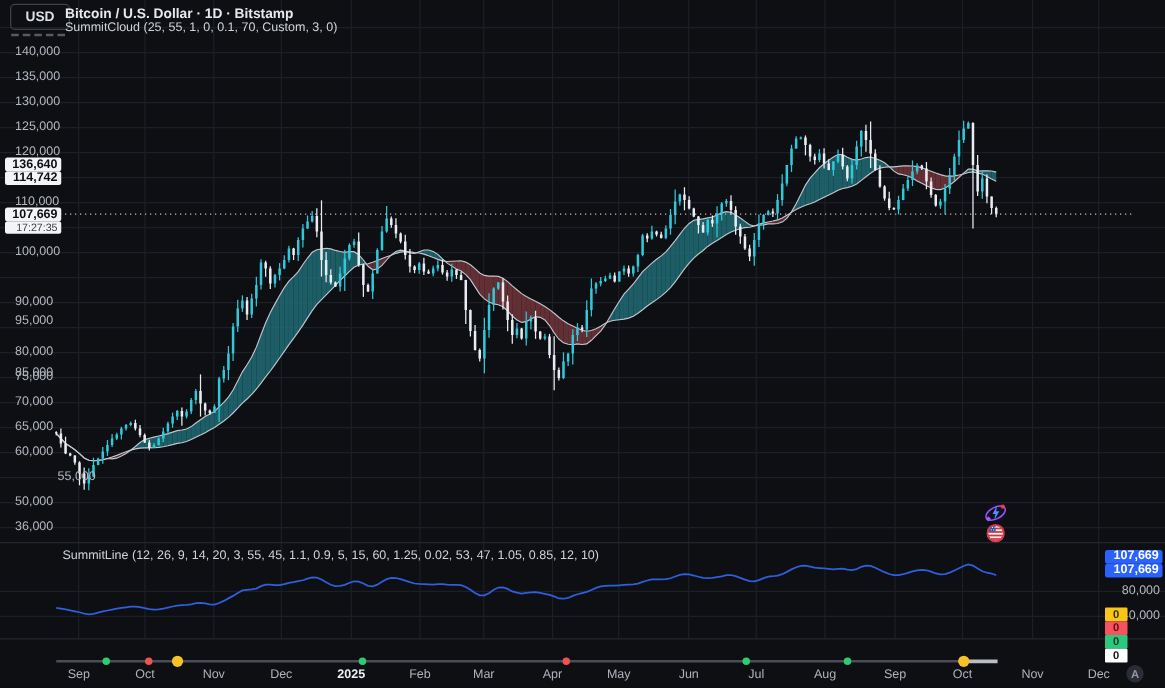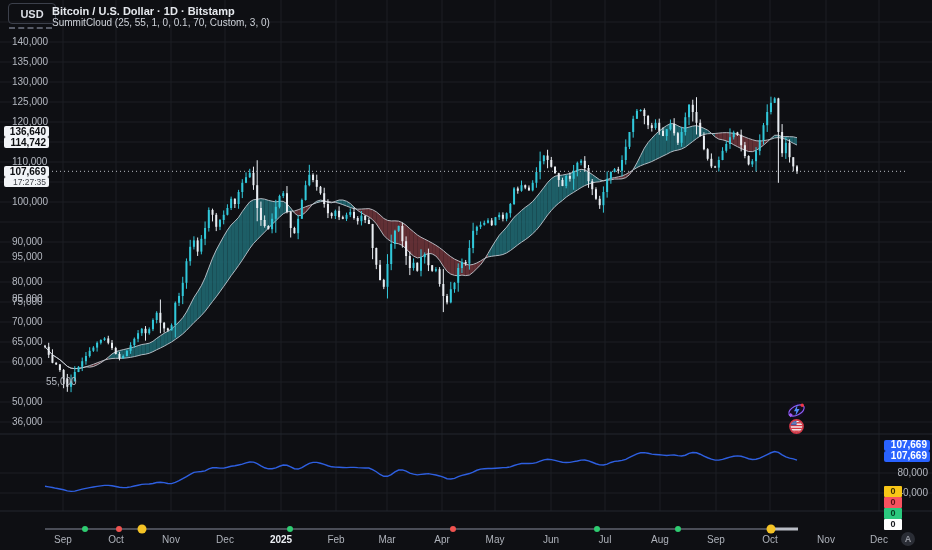--- a/index.html
+++ b/index.html
@@ -741,20 +741,21 @@
       <div class="ttick" style="left: 495px;">May</div>
       <div class="ttick" style="left: 551px;">Jun</div>
       <div class="ttick" style="left: 605px;">Jul</div>
       <div class="ttick" style="left: 660px;">Aug</div>
       <div class="ttick" style="left: 716px;">Sep</div>
       <div class="ttick" style="left: 770px;">Oct</div>
       <div class="ttick" style="left: 826px;">Nov</div>
       <div class="ttick" style="left: 879px;">Dec</div>
     </div>
 
+  <div class="lower-title">SummitLine (12, 26, 9, 14, 20, 3, 55, 45, 1.1, 0.9, 5, 15, 60, 1.25, 0.02, 53, 47, 1.05, 0.85, 12, 10)</div>
   <div id="lower-labels">
       <div class="ltick" style="top: 467px;">80,000</div>
       <div class="ltick" style="top: 487px;">40,000</div>
       <div class="bluebadge" style="top: 440px;">107,669</div>
       <div class="bluebadge" style="top: 451px;">107,669</div>
       <div class="sbadge" style="top: 486px; background: rgb(248, 198, 23); color: rgb(59, 47, 0);">0</div>
       <div class="sbadge" style="top: 497px; background: rgb(247, 82, 95); color: rgb(92, 16, 22);">0</div>
       <div class="sbadge" style="top: 508px; background: rgb(43, 201, 126); color: rgb(5, 61, 34);">0</div>
       <div class="sbadge" style="top: 519px; background: rgb(255, 255, 255); color: rgb(22, 24, 29);">0</div>
     </div>

